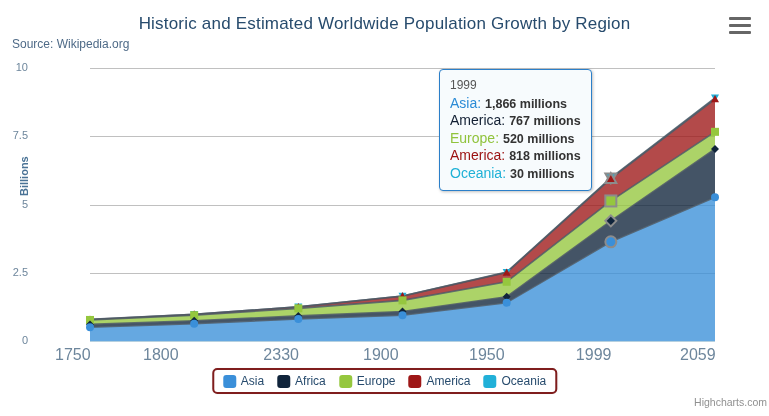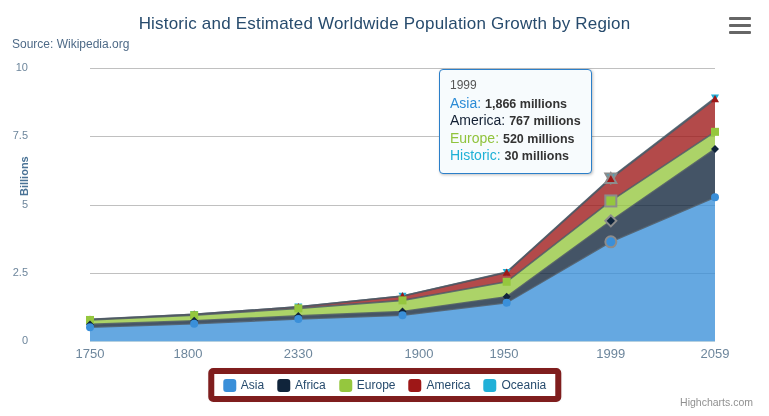--- a/index.html
+++ b/index.html
@@ -40,22 +40,22 @@
   .ytick{
     position:absolute;right:62px;width:60px;text-align:right;
     font-size:11px;color:#6d869c;transform:translateY(-7px);
   }
   .yaxis-title{
     position:absolute;left:18px;top:196px;
     font-size:11px;font-weight:bold;color:#4a7396;
     transform:rotate(-90deg);transform-origin:left top;white-space:nowrap;
   }
   .xtick{
-    position:absolute;top:346px;width:70px;text-align:center;
-    font-size:13px;color:#6d869c;
+    position:absolute;top:346px;width:70px;text-align:left;
+    font-size:16px;color:#6d869c;
   }
 
   
   #series-svg{position:absolute;left:0;top:0;width:625px;height:273px;overflow:visible;}
 
   
   .tooltip{
     position:absolute;left:439px;top:69px;
     background:#f7fbfd;border:1.5px solid #2b7fc9;border-radius:4px;
     padding:7px 10px 8px 10px;
@@ -63,31 +63,31 @@
     font-size:12px;line-height:16.5px;white-space:nowrap;
   }
   .tt-header{color:#555;font-size:12px;padding-bottom:1px;}
   .tt-row{color:#333;}
   .tt-key{font-size:14px;}
   .tt-val{font-weight:bold;color:#333;font-size:12.5px;}
 
   
   .legend{
     position:absolute;left:50%;transform:translateX(-50%);top:368px;
-    border:6px solid #7f1d1d;border-radius:5px;background:#fff;
+    border:2px solid #7f1d1d;border-radius:5px;background:#fff;
     padding:4px 9px;display:flex;align-items:center;gap:13px;
     box-shadow:0 0 2px rgba(0,0,0,.06);
   }
   .leg-item{display:flex;align-items:center;gap:5px;cursor:pointer;}
   .leg-swatch{width:13px;height:13px;border-radius:3px;display:block;}
   .leg-text{font-size:12px;color:#274b6d;}
 
   
   .credits{
-    position:absolute;right:16px;bottom:8px;
+    position:absolute;right:2px;bottom:8px;
     font-size:10.5px;color:#909090;cursor:pointer;
   }
 </style>
 </head>
 <body>
 
 <div id="chart-root">
 
   <div class="chart-title">Historic and Estimated Worldwide Population Growth by Region</div>
   <div class="chart-subtitle">Source: Wikipedia.org</div>
@@ -102,23 +102,23 @@
     <div class="yaxis-title">Billions</div>
     <div class="ytick" id="yt4" style="top:68px;">10</div>
     <div class="ytick" id="yt3" style="top:136px;">7.5</div>
     <div class="ytick" id="yt2" style="top:205px;">5</div>
     <div class="ytick" id="yt1" style="top:273px;">2.5</div>
     <div class="ytick" id="yt0" style="top:341px;">0</div>
   </div>
 
   <div id="xticks">
       <div class="xtick" style="left: 55px;">1750</div>
-      <div class="xtick" style="left: 153px;">1800</div>
+      <div class="xtick" style="left: 143px;">1800</div>
       <div class="xtick" style="left: 263.333px;">2330</div>
-      <div class="xtick" style="left: 384px;">1900</div>
+      <div class="xtick" style="left: 363px;">1900</div>
       <div class="xtick" style="left: 469px;">1950</div>
       <div class="xtick" style="left: 575.833px;">1999</div>
       <div class="xtick" style="left: 680px;">2059</div>
     </div>
 
   <div class="plot">
     <div class="gridline" style="top:0px;"></div>
     <div class="gridline" style="top:68px;"></div>
     <div class="gridline" style="top:137px;"></div>
     <div class="gridline" style="top:205px;"></div>
@@ -171,21 +171,22 @@
         <circle cx="625" cy="129.1836" r="4" fill="#3a8fd9"></circle>
       </svg>
   </div>
 
   <div class="tooltip">
     <div class="tt-header">1999</div>
     <div id="tt-rows">
         <div class="tt-row"><span class="tt-key" style="color: rgb(43, 139, 214);">Asia: </span><span class="tt-val">1,866 millions</span></div>
         <div class="tt-row"><span class="tt-key" style="color: rgb(18, 31, 51);">America: </span><span class="tt-val">767 millions</span></div>
         <div class="tt-row"><span class="tt-key" style="color: rgb(144, 195, 60);">Europe: </span><span class="tt-val">520 millions</span></div>
-        <div class="tt-row"><span class="tt-key" style="color: rgb(31, 177, 214);">Historic: </span><span class="tt-val">30 millions</span></div>
+        <div class="tt-row"><span class="tt-key" style="color: rgb(155, 16, 16);">America: </span><span class="tt-val">818 millions</span></div>
+        <div class="tt-row"><span class="tt-key" style="color: rgb(31, 177, 214);">Oceania: </span><span class="tt-val">30 millions</span></div>
       </div>
   </div>
 
   <div class="legend" id="legend">
       <div class="leg-item">
         <span class="leg-swatch" style="background: rgb(58, 143, 217);"></span>
         <span class="leg-text">Asia</span>
       </div>
       <div class="leg-item">
         <span class="leg-swatch" style="background: rgb(16, 36, 59);"></span>

